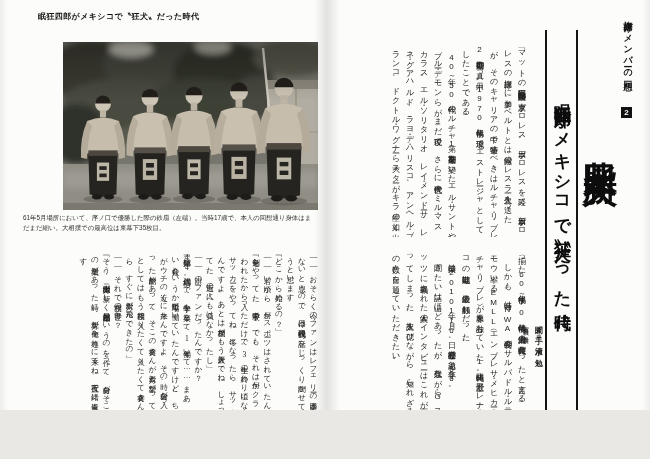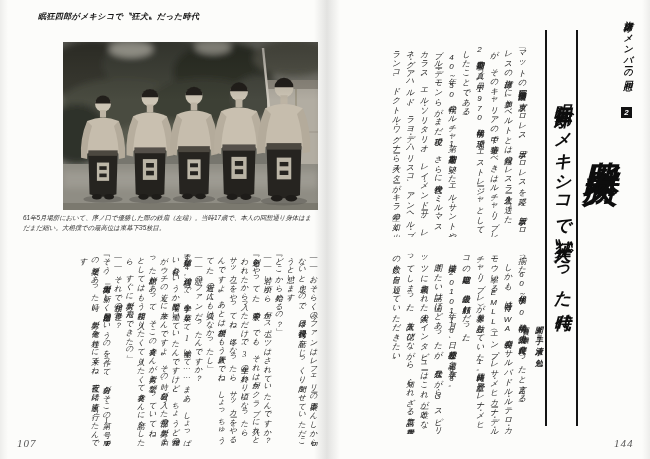--- a/index.html
+++ b/index.html
@@ -1,19 +1,19 @@
 <!DOCTYPE html>
 <html lang="ja"><head>
 <meta charset="utf-8">
 <style>
   html,body{margin:0;padding:0;background:#e9e8e4;}
   .spread{
-    position:relative;width:650px;height:459px;margin:0 auto;
+    position:relative;width:650px;height:410px;margin:0 auto;
     background:#fcfcfa;overflow:hidden;
-    font-family:"Liberation Serif","DejaVu Serif",serif;color:#1b1b1b;font-style:italic;
+    font-family:"Liberation Serif","DejaVu Serif",serif;color:#1b1b1b;
   }
   
   .gutter{position:absolute;left:314px;top:0;width:26px;height:459px;
     background:linear-gradient(to right,rgba(0,0,0,0),rgba(0,0,0,0.10) 50%,rgba(0,0,0,0));pointer-events:none;}
   .edge-l{position:absolute;left:0;top:0;width:8px;height:459px;
     background:linear-gradient(to right,rgba(0,0,0,0.06),rgba(0,0,0,0));}
   .edge-r{position:absolute;right:0;top:0;width:8px;height:459px;
     background:linear-gradient(to left,rgba(0,0,0,0.06),rgba(0,0,0,0));}
 
   .v{writing-mode:vertical-rl;text-orientation:upright;}

